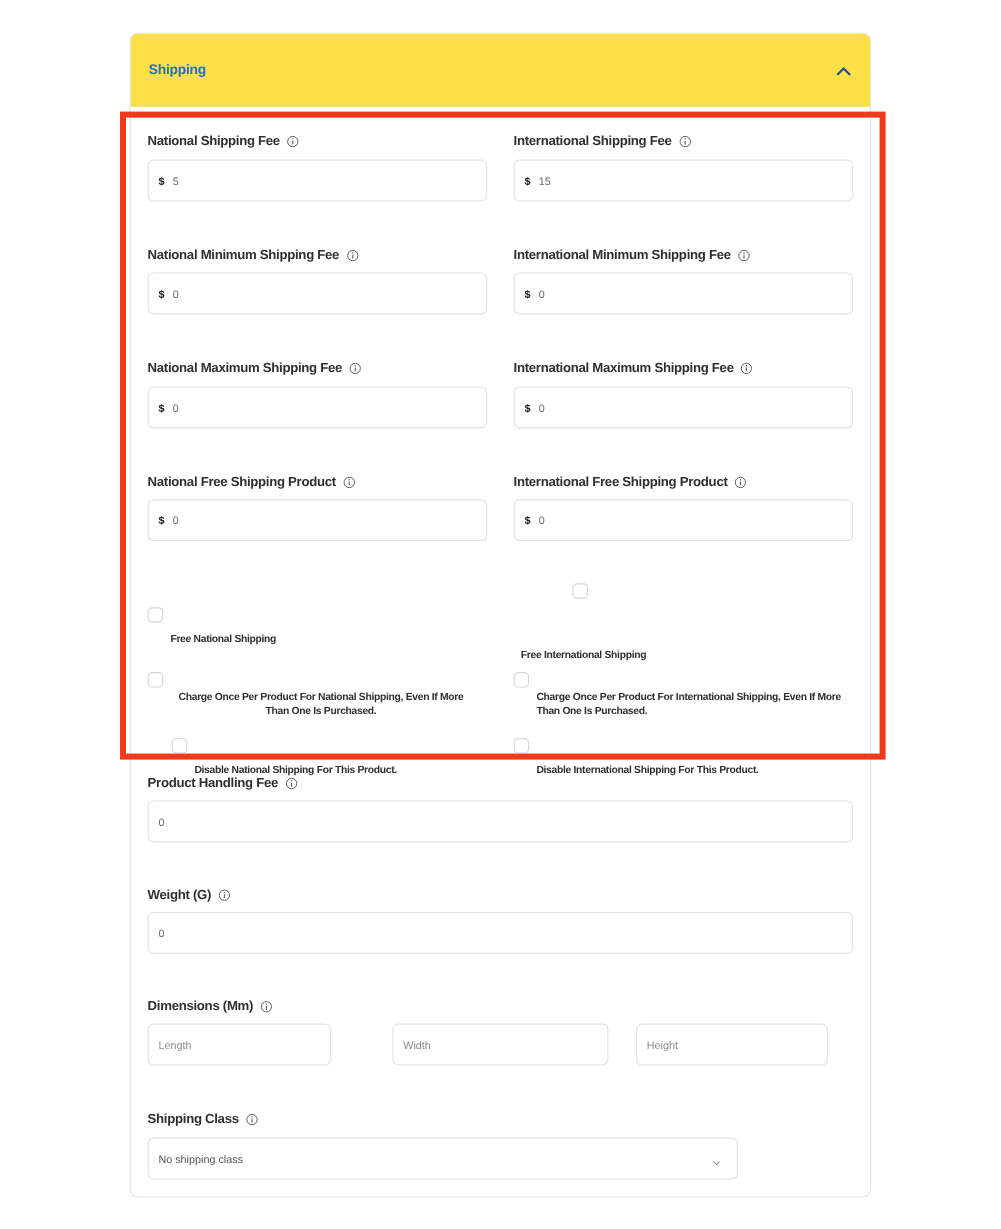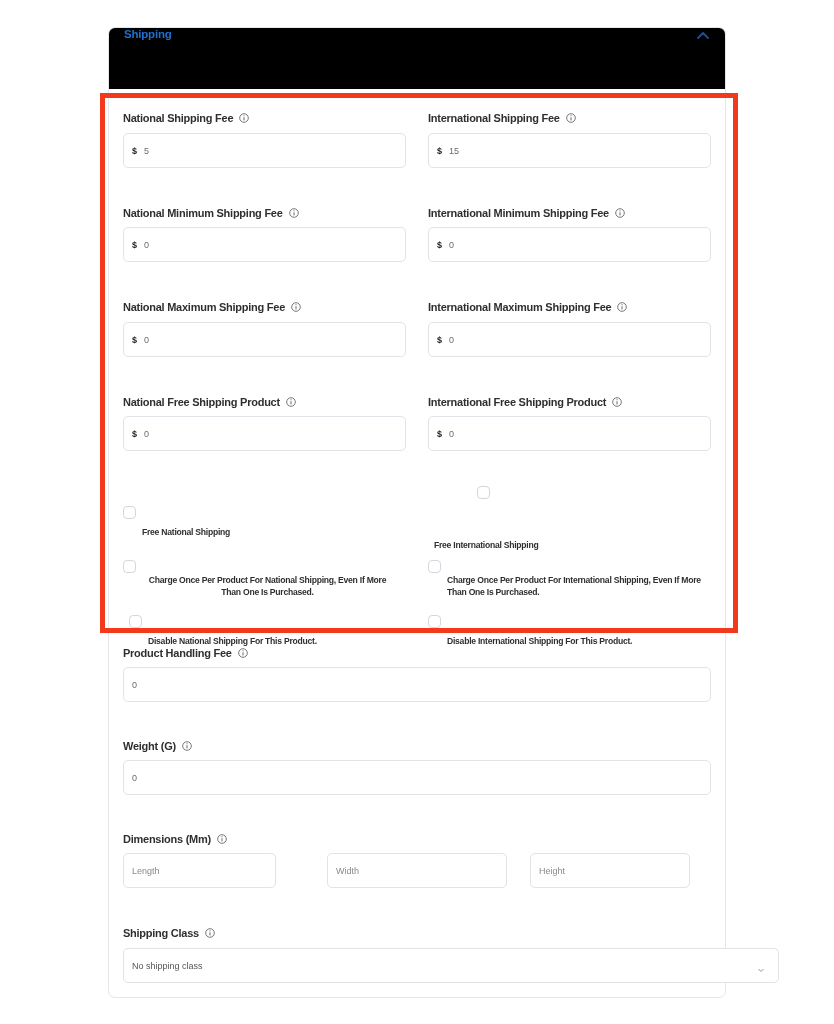--- a/index.html
+++ b/index.html
@@ -4,21 +4,21 @@
 <style>
   * { box-sizing: border-box; margin: 0; padding: 0; }
   html, body { width: 834px; height: 1024px; background: #ffffff; overflow: hidden; }
   body { font-family: "Liberation Sans", sans-serif; color: #2b2b2b; position: relative; }
 
   .card {
     position: absolute; left: 108px; top: 27px; width: 618px; height: 971px;
     border: 1px solid #e3e6ea; border-radius: 7px; background: #fff; overflow: hidden;
   }
   .card-header {
-    height: 61px; background: #000000; display: flex; align-items: flex-start;
+    height: 61px; background: #fde047; display: flex; align-items: center;
     justify-content: space-between; padding: 0 15px 0 15px;
   }
   .card-title { font-size: 11.5px; font-weight: bold; color: #1f6fd1; letter-spacing: -0.2px; }
   .chevron-up { width: 14px; height: 14px; display: flex; align-items: center; justify-content: center; cursor: pointer; }
 
   .field { position: absolute; }
   .label-row { display: flex; align-items: center; height: 14px; }
   .label { font-size: 11px; font-weight: bold; color: #2f2f2f; letter-spacing: -0.25px; white-space: nowrap; }
   .info { margin-left: 6px; width: 10px; height: 10px; display: inline-flex; }
 
@@ -205,21 +205,21 @@
 
 <div class="check-row" style="left:123px; top:534px; width:270px;text-align:center;">
   <span class="checkbox"></span>
   <span class="check-label">Charge Once Per Product For National Shipping, Even If More Than One Is Purchased.</span>
 </div>
 <div class="check-row" style="left:428px; top:534px; width:285px;">
   <span class="checkbox"></span>
   <span class="check-label">Charge Once Per Product For International Shipping, Even If More Than One Is Purchased.</span>
 </div>
 
-<div class="check-row" style="left:109px; top:595px;padding-left:20px;">
+<div class="check-row" style="left:123px; top:595px;padding-left:20px;">
   <span class="checkbox"></span>
   <span class="check-label">Disable National Shipping For This Product.</span>
 </div>
 <div class="check-row" style="left:428px; top:595px;">
   <span class="checkbox"></span>
   <span class="check-label">Disable International Shipping For This Product.</span>
 </div>
 
 <div class="field" style="left:123px; top:646px;">
   <div class="label-row">
@@ -280,21 +280,21 @@
     <span class="label">Shipping Class</span>
     <span class="info">
         <svg width="10" height="10" viewBox="0 0 10 10">
           <circle cx="5" cy="5" r="4.3" fill="none" stroke="#555" stroke-width="0.8"></circle>
           <line x1="5" y1="4.3" x2="5" y2="7.4" stroke="#555" stroke-width="0.9"></line>
           <circle cx="5" cy="2.8" r="0.55" fill="#555"></circle>
         </svg>
       </span>
   </div>
 </div>
-<div class="input" style="left:123px; top:948px; width:656px;">
+<div class="input" style="left:123px; top:948px; width:492px;">
   <span class="ph" style="color:#555;">No shipping class</span>
   <span class="select-arrow">
     <svg width="10" height="10" viewBox="0 0 10 10">
         <path d="M2.5 4 L5 6.5 L7.5 4" fill="none" stroke="#888" stroke-width="0.9"></path>
       </svg>
   </span>
 </div>
 
 <div class="annotation"></div>
 

